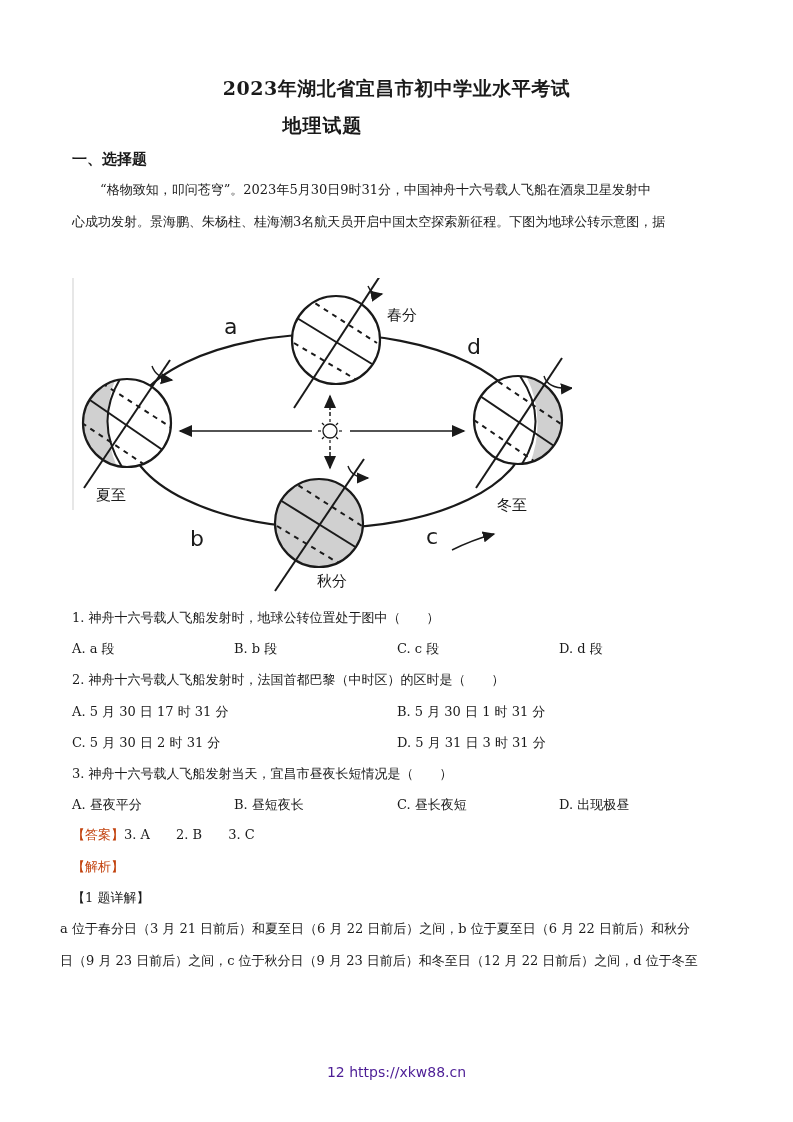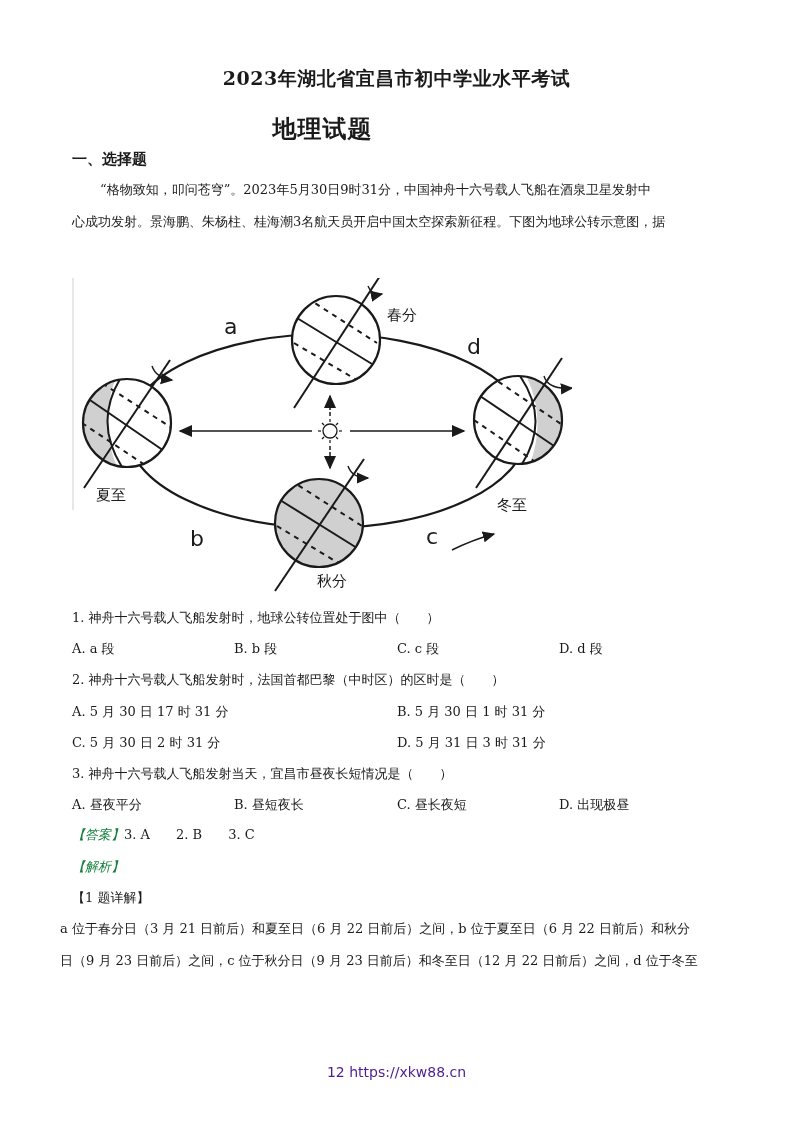--- a/index.html
+++ b/index.html
@@ -1,29 +1,29 @@
 <!DOCTYPE html>
 <html><head>
 <meta charset="utf-8">
 <style>
   html, body { margin: 0; padding: 0; background: #ffffff; }
   body { width: 793px; height: 1122px; position: relative; overflow: hidden;
          font-family: "DejaVu Serif", "Liberation Serif", serif; color: #1a1a1a; }
-  .title { position: absolute; left: 0; width: 793px; top: 66px; text-align: center;
+  .title { position: absolute; left: 0; width: 793px; top: 76px; text-align: center;
            font-size: 19px; font-weight: bold; letter-spacing: 0.5px; }
   .subtitle { position: absolute; left: 0; width: 645px; top: 113px; text-align: center;
-              font-size: 24px; font-weight: bold; letter-spacing: 1px; }
+              font-size: 19px; font-weight: bold; letter-spacing: 1px; }
   .section { position: absolute; left: 72px; top: 150px; font-size: 15px; font-weight: bold; }
   .para { position: absolute; left: 72px; width: 648px; font-size: 13px; line-height: 32px; }
   .para .indent { display: inline-block; width: 28px; }
   .diagram { position: absolute; left: 72px; top: 278px; width: 500px; height: 320px; }
   .q { position: absolute; left: 72px; font-size: 13px; }
   .opt { position: absolute; font-size: 13px; }
   .answer-line { position: absolute; left: 72px; top: 826px; font-size: 13px; }
-  .blue { color: #15803d; font-style: italic; }
+  .blue { color: #c2410c; }
   .analysis { position: absolute; left: 72px; top: 858px; font-size: 13px; }
   .detail-h { position: absolute; left: 72px; top: 889px; font-size: 13px; }
   .detail { position: absolute; left: 60px; width: 648px; top: 913px; font-size: 13px; line-height: 32px; }
   .footer { position: absolute; left: 0; width: 793px; top: 1064px; text-align: center;
             font-family: "DejaVu Sans", "Liberation Sans", sans-serif; font-size: 14px; color: #4c1d95; }
 </style>
 </head>
 <body>
 
 <div class="title">2023年湖北省宜昌市初中学业水平考试</div>

